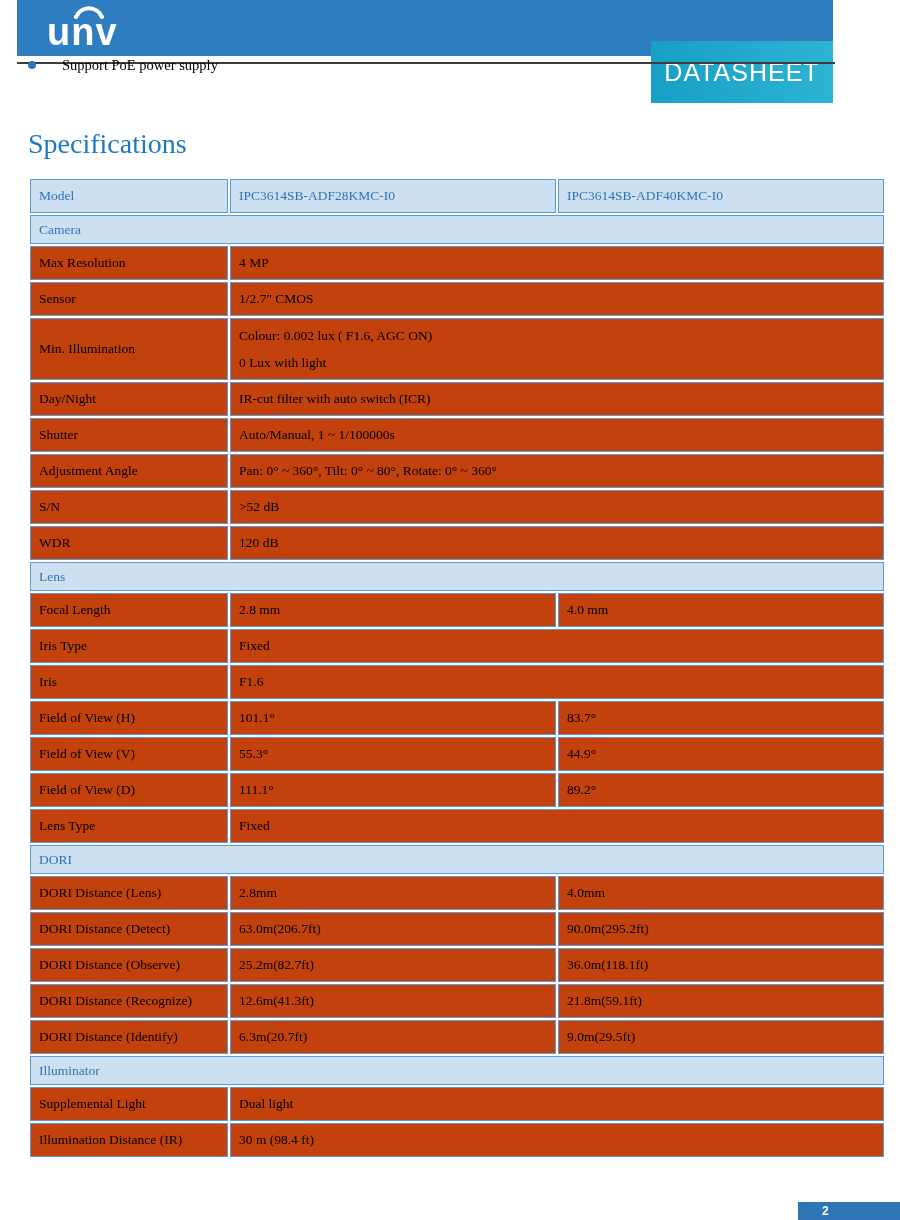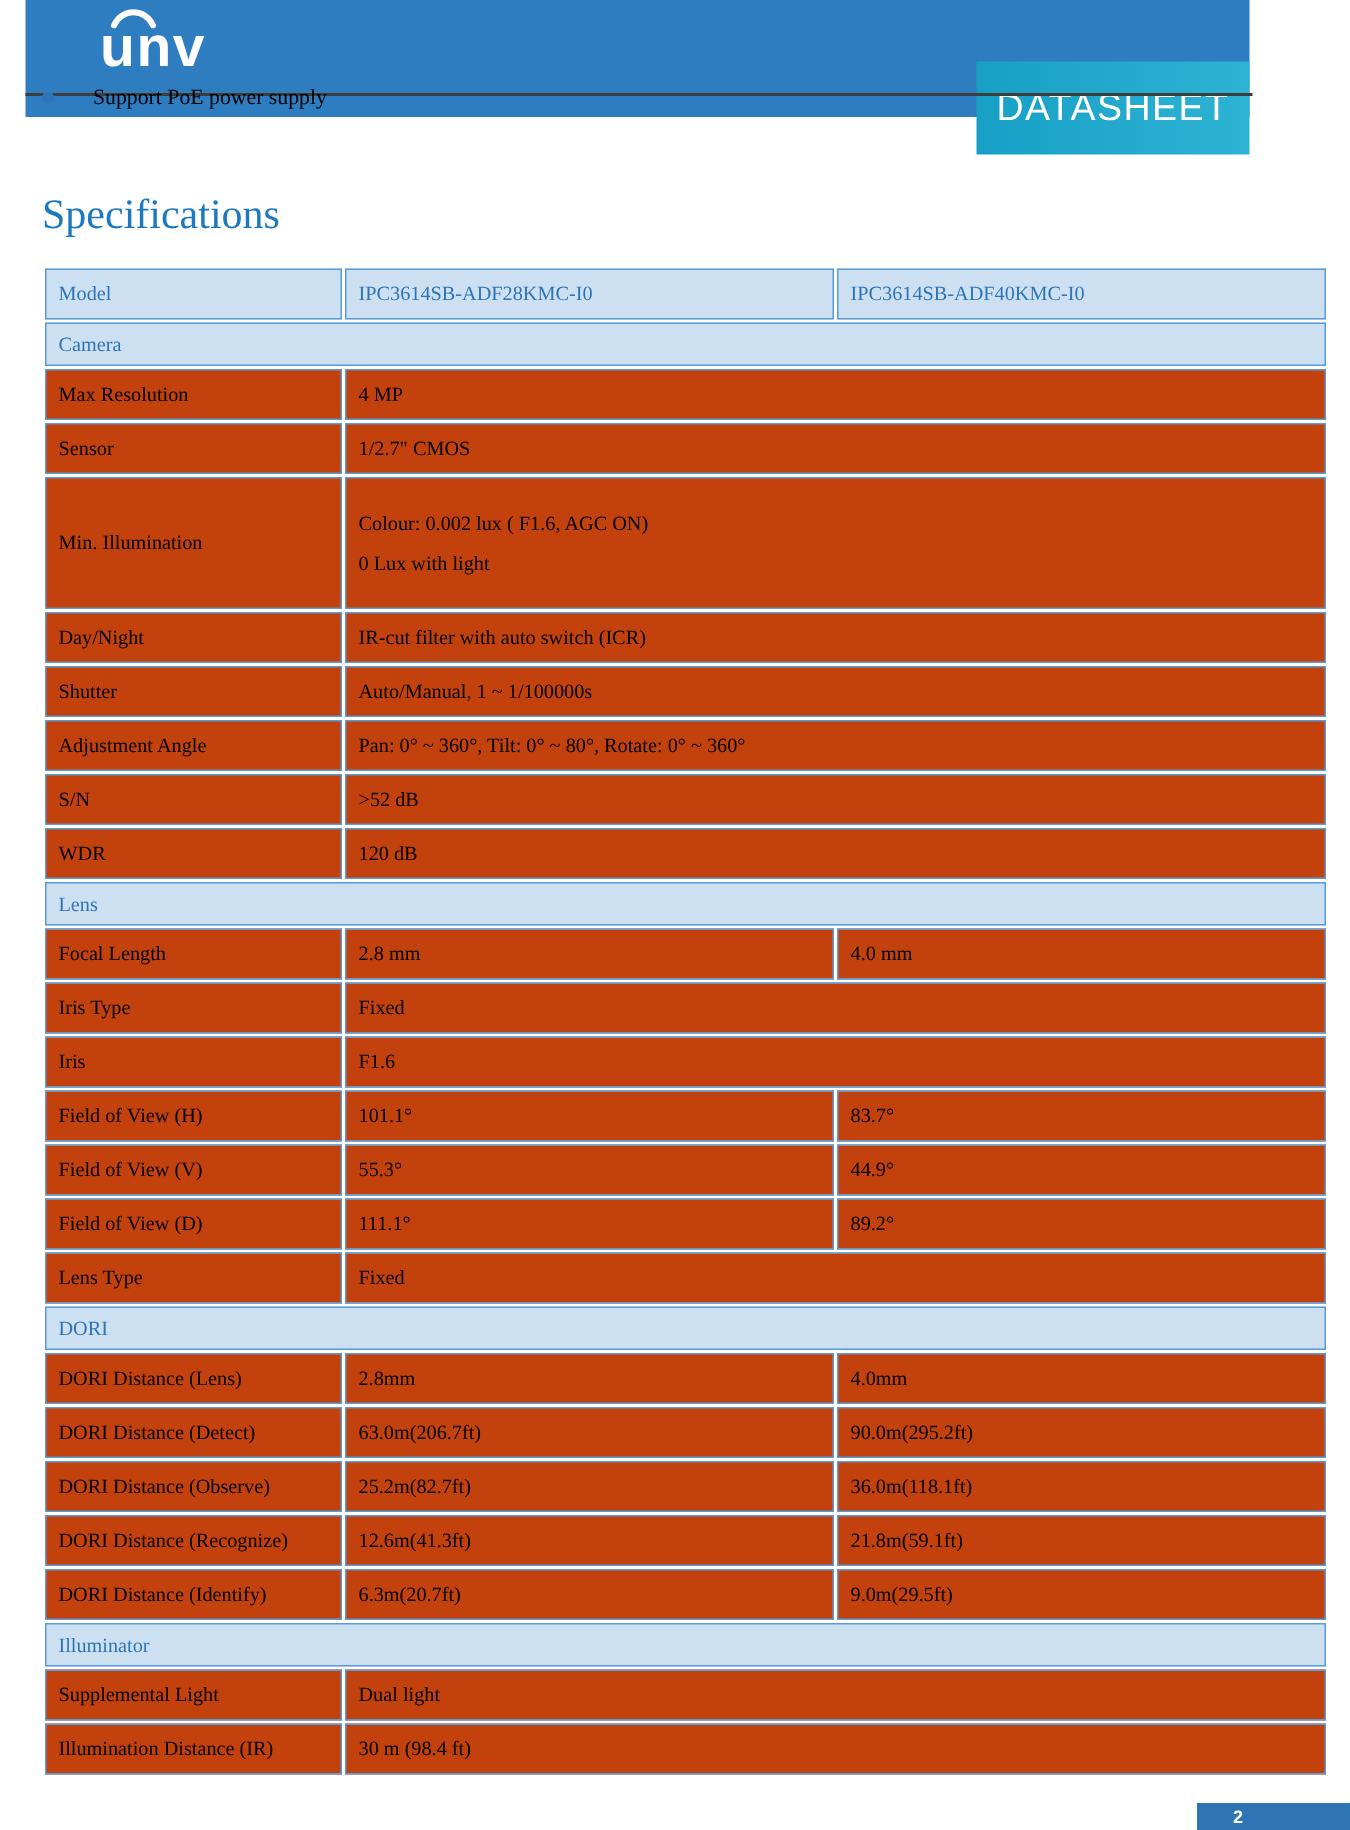--- a/index.html
+++ b/index.html
@@ -3,23 +3,22 @@
 <meta charset="utf-8">
 <style>
   html,body{margin:0;padding:0;}
   body{
     width:900px;height:1220px;position:relative;background:#ffffff;
     font-family:"Liberation Serif", serif;color:#000;
     overflow:hidden;
   }
   
   .header-bar{
-    position:absolute;left:17px;top:0;width:816px;height:78px;
+    position:absolute;left:17px;top:0;width:816px;height:56px;
     background:#2e7dc1;
-    text-align:center;
   }
   .logo{
     position:absolute;left:30px;top:10px;width:110px;height:48px;
     color:#ffffff;font-family:"Liberation Sans", sans-serif;
     font-weight:700;font-size:38px;line-height:44px;letter-spacing:1px;
   }
   .logo .logo-text{position:relative;display:inline-block;}
   .logo svg.caret{position:absolute;left:26px;top:-6px;width:32px;height:15px;}
   .banner{
     position:absolute;right:0;top:0;width:182px;height:62px;
@@ -55,21 +54,21 @@
     background:#c2410c;
     overflow:hidden;white-space:nowrap;
   }
   table.spec td.col1{width:180px;margin-top:14px;}
   table.spec td.col2{width:308px;margin-left:23px;}
   table.spec td.col3{width:308px;}
   table.spec td.hdr{
     background:#cde0f2;color:#2e74b5;
   }
   table.spec td.section{height:27px;}
-  table.spec td.multiline{height:auto;padding:16px 8px;white-space:normal;margin-left:20px;}
+  table.spec td.multiline{height:auto;padding:3px 8px;white-space:normal;margin-left:20px;}
   table.spec td.multiline .cell-line{line-height:27px;}
   
   .footer-pageno{
     position:absolute;right:0;bottom:0;width:102px;height:18px;
     background:#2e75b6;color:#ffffff;
     font-family:"Liberation Sans", sans-serif;font-size:12px;font-weight:700;
     display:flex;align-items:center;
     padding-left:24px;box-sizing:border-box;
   }
 </style>

